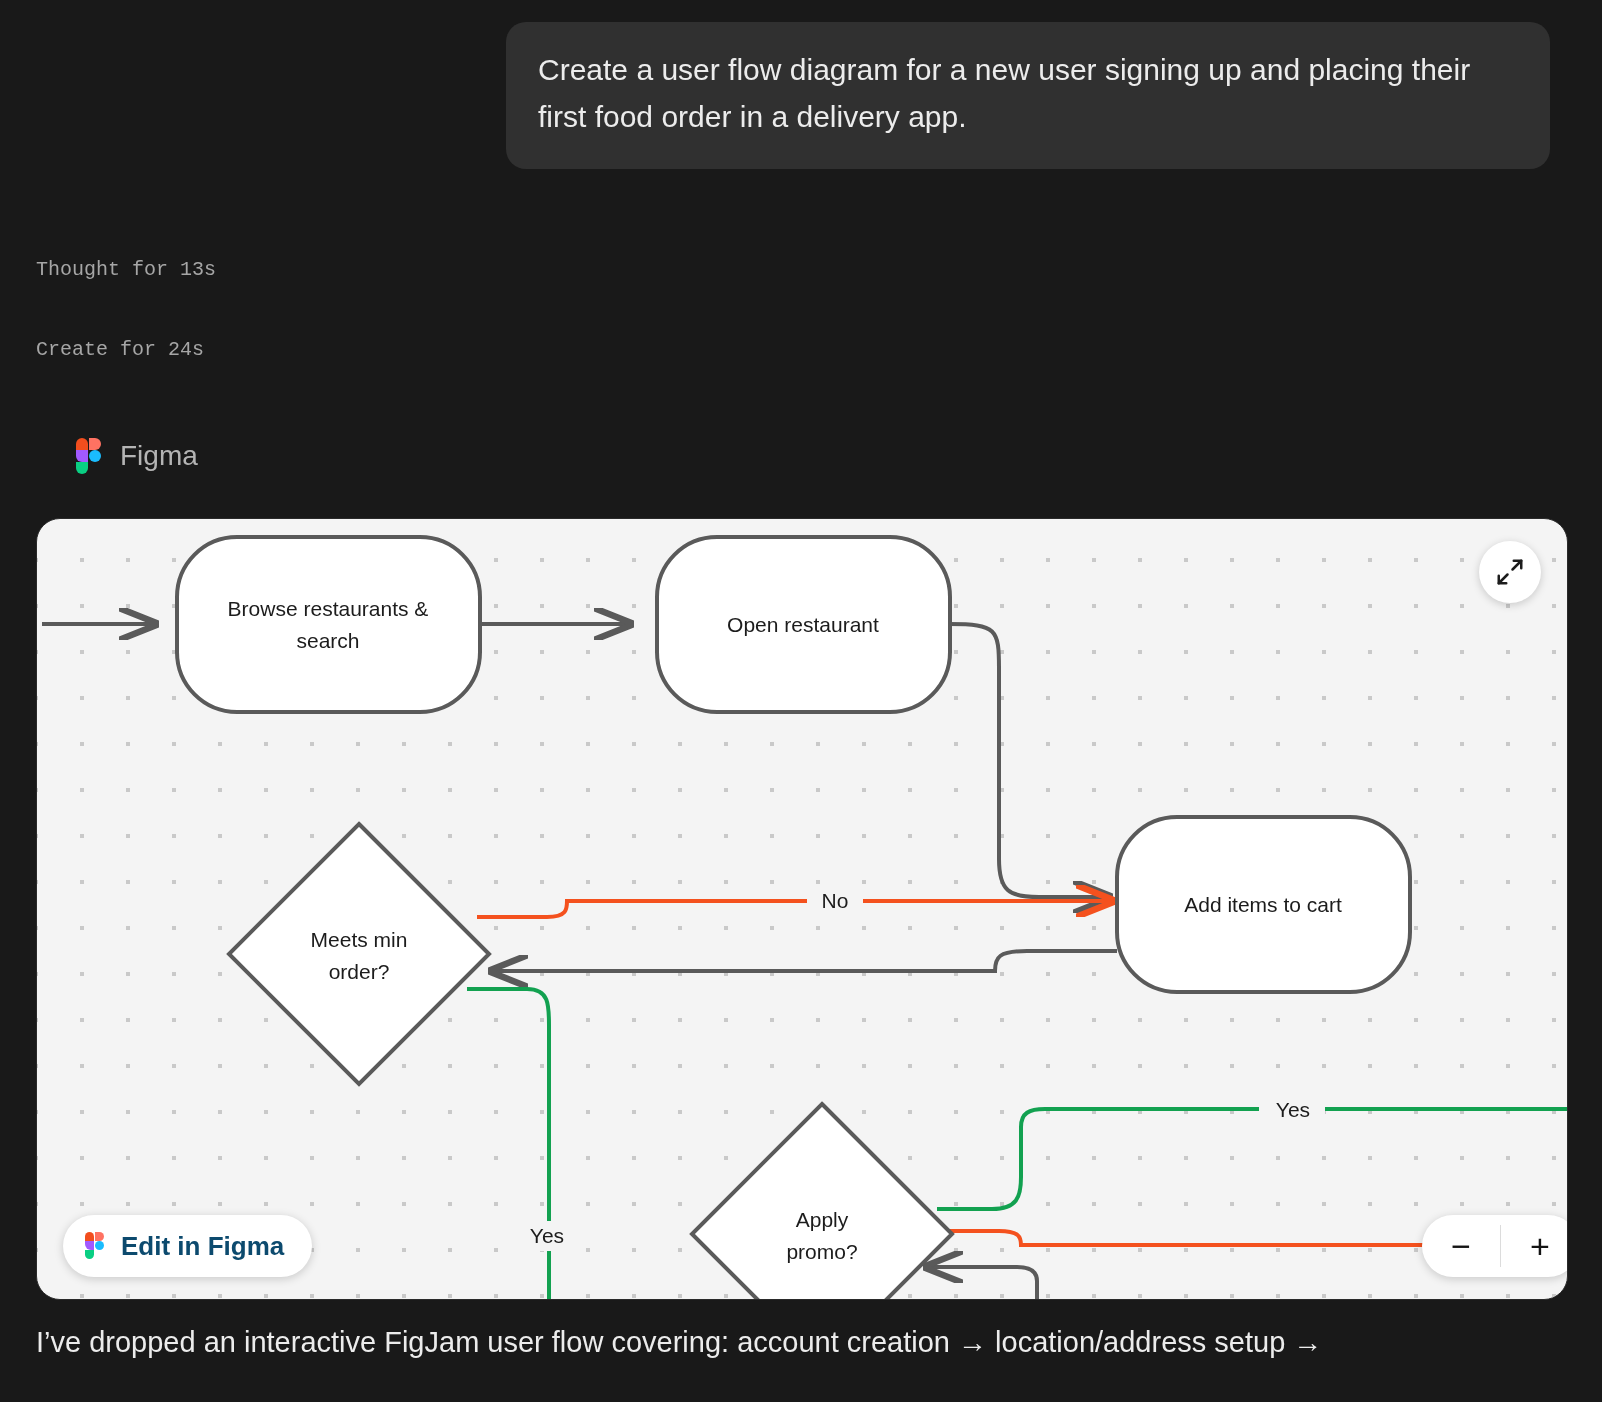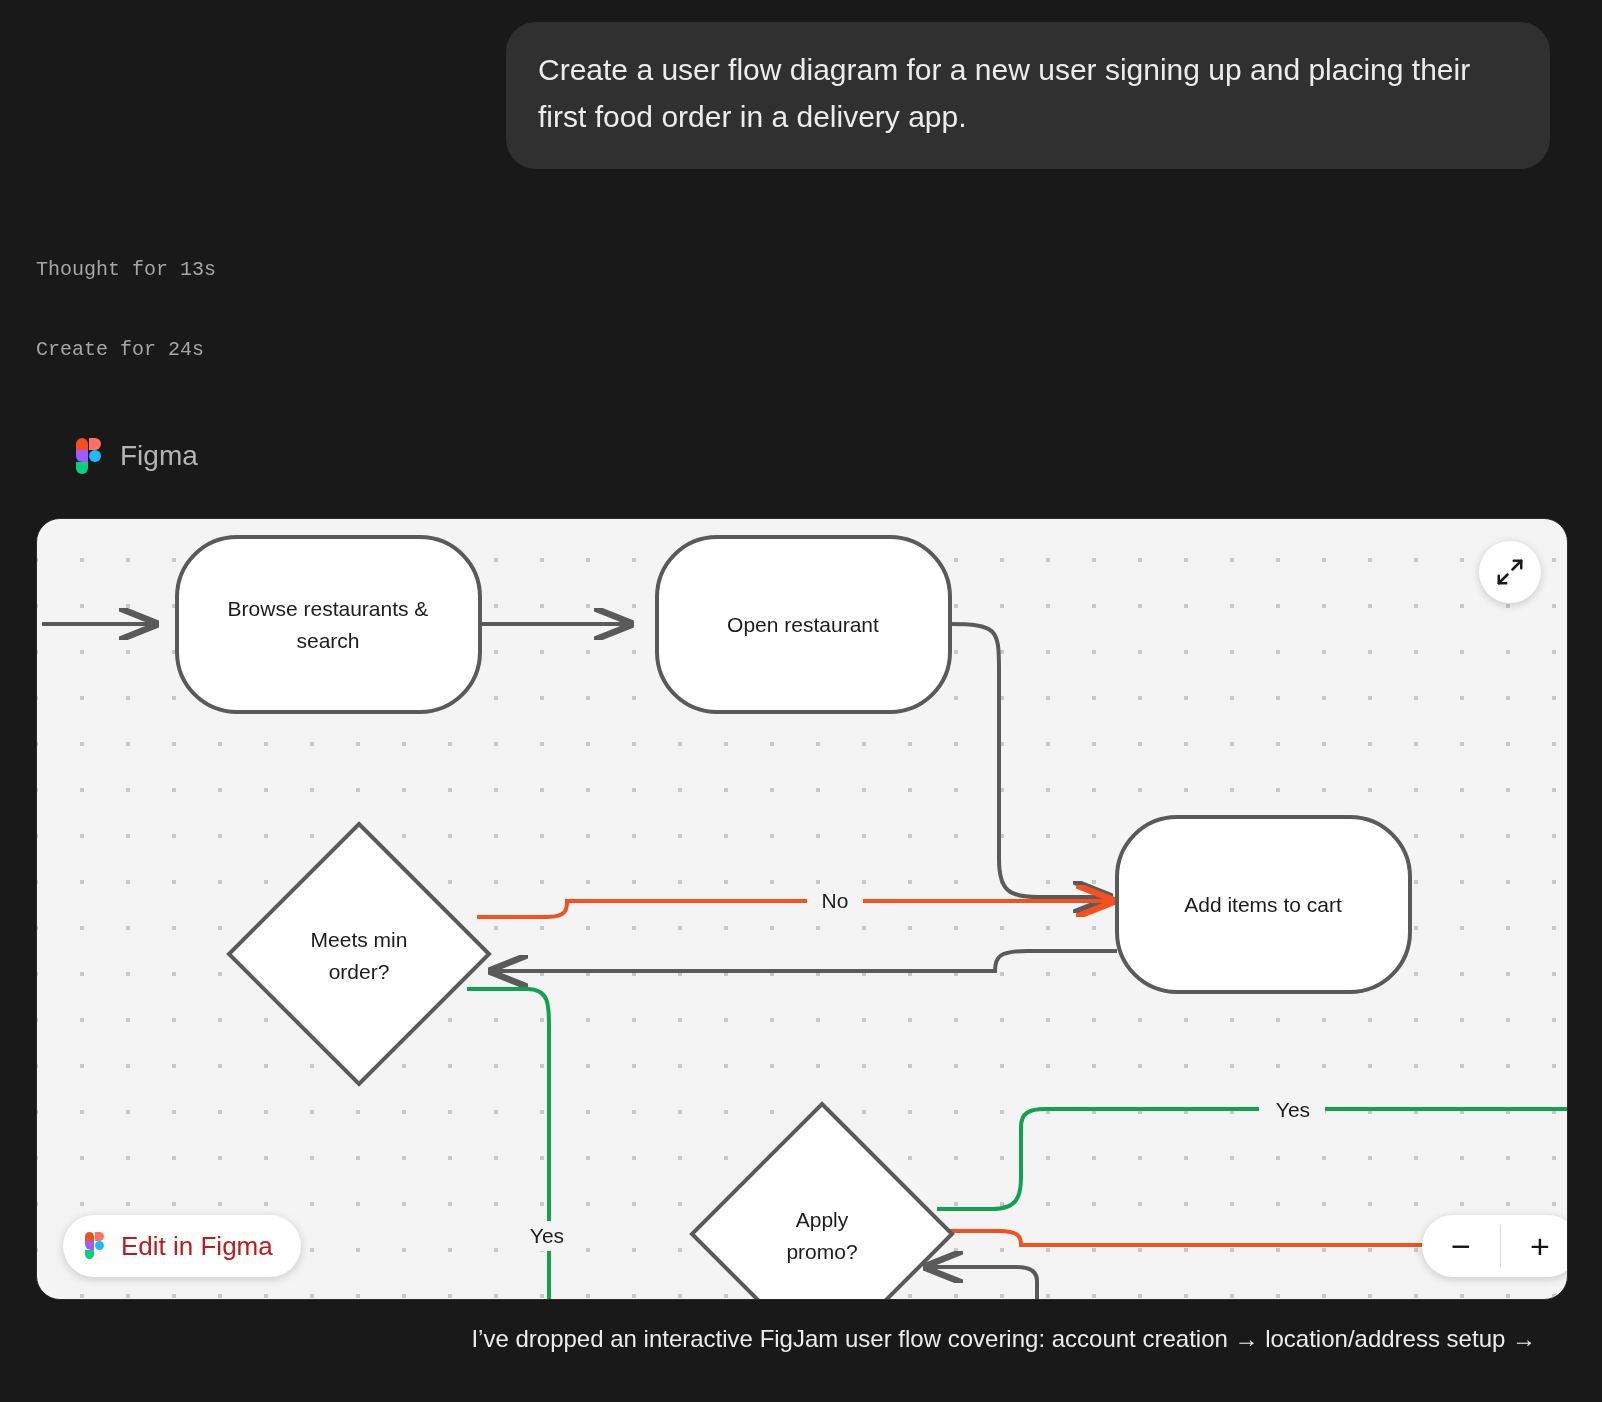--- a/index.html
+++ b/index.html
@@ -19,21 +19,21 @@
   }
 
   
   .prompt-bubble {
     position: absolute;
     left: 506px;
     top: 22px;
     width: 1044px;
     box-sizing: border-box;
     background: #303030;
-    border-radius: 30px;
+    border-radius: 20px;
     padding: 24px 32px 28px 32px;
     color: #ececec;
     font-size: 30px;
     line-height: 1.58;
   }
 
   
   .thought {
     position: absolute;
     left: 36px;
@@ -134,22 +134,22 @@
     bottom: 22px;
     height: 62px;
     padding: 0 28px 0 22px;
     border-radius: 34px;
     background: #ffffff;
     box-shadow: 0 2px 10px rgba(0,0,0,.18);
     display: flex;
     align-items: center;
     gap: 16px;
     font-size: 26px;
-    color: #b91c1c;
-    font-weight: normal;
+    color: #0c4a6e;
+    font-weight: bold;
   }
   .edit-pill .figma-logo { width: 20px; height: 28px; }
   .edit-pill .figma-logo span { width: 9px; height: 9px; }
   .edit-pill .fl-b { left: 10px; }
   .edit-pill .fl-c { top: 9px; }
   .edit-pill .fl-d { left: 10px; top: 9px; }
   .edit-pill .fl-e { top: 18px; }
 
   
   .zoom-controls {
@@ -178,23 +178,22 @@
     margin: 10px 0;
   }
 
   
   .caption {
     position: absolute;
     left: 36px;
     top: 1322px;
     width: 1500px;
     color: #ececec;
-    font-size: 24px;
+    font-size: 29px;
     line-height: 1.4;
-    text-align: right;
   }
 </style>
 </head>
 <body>
 
 <div class="page">
 
   <div class="prompt-bubble">
     <span>Create a user flow diagram for a new user signing up and placing their first food order in a delivery app.</span>
   </div>

